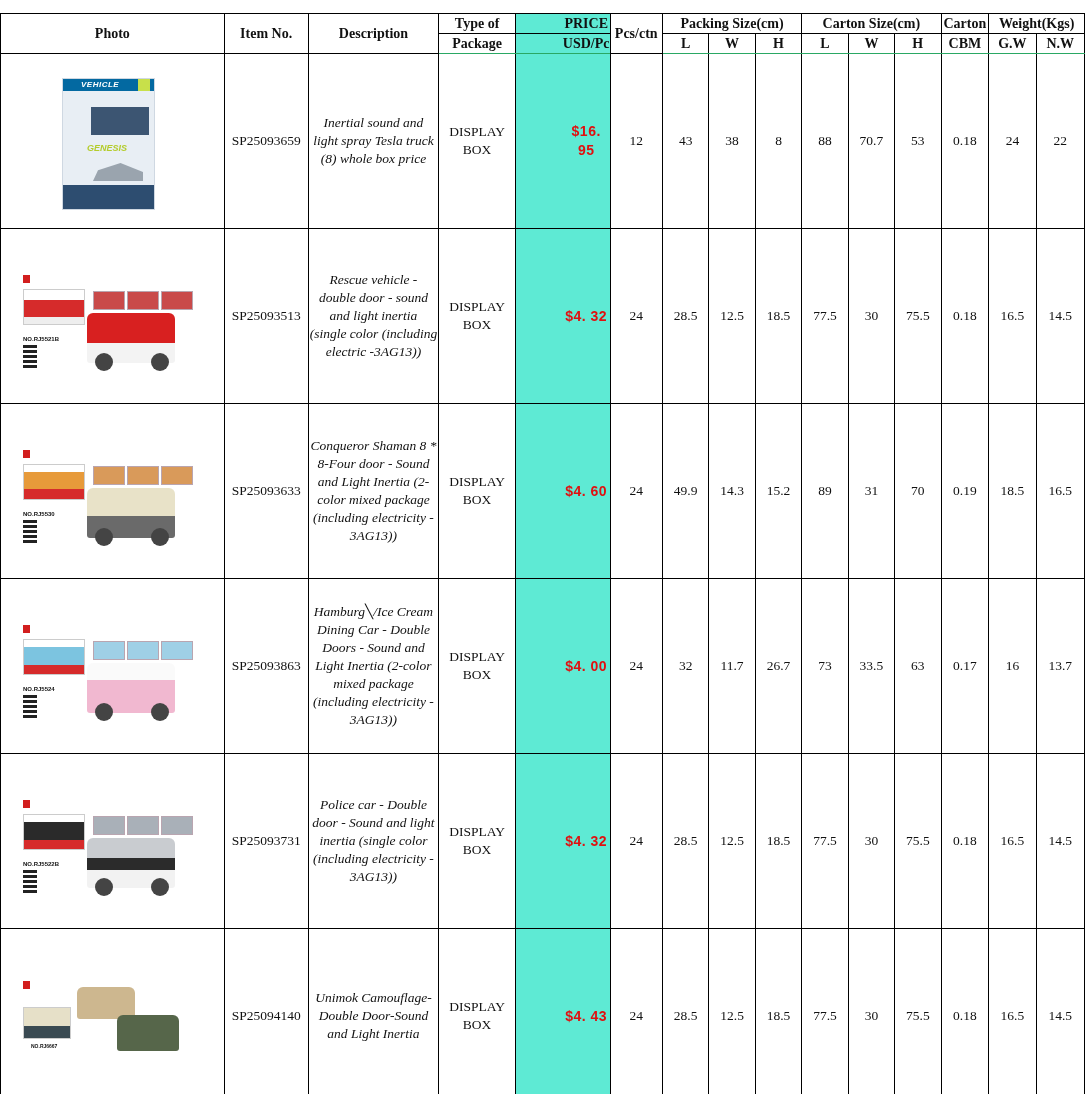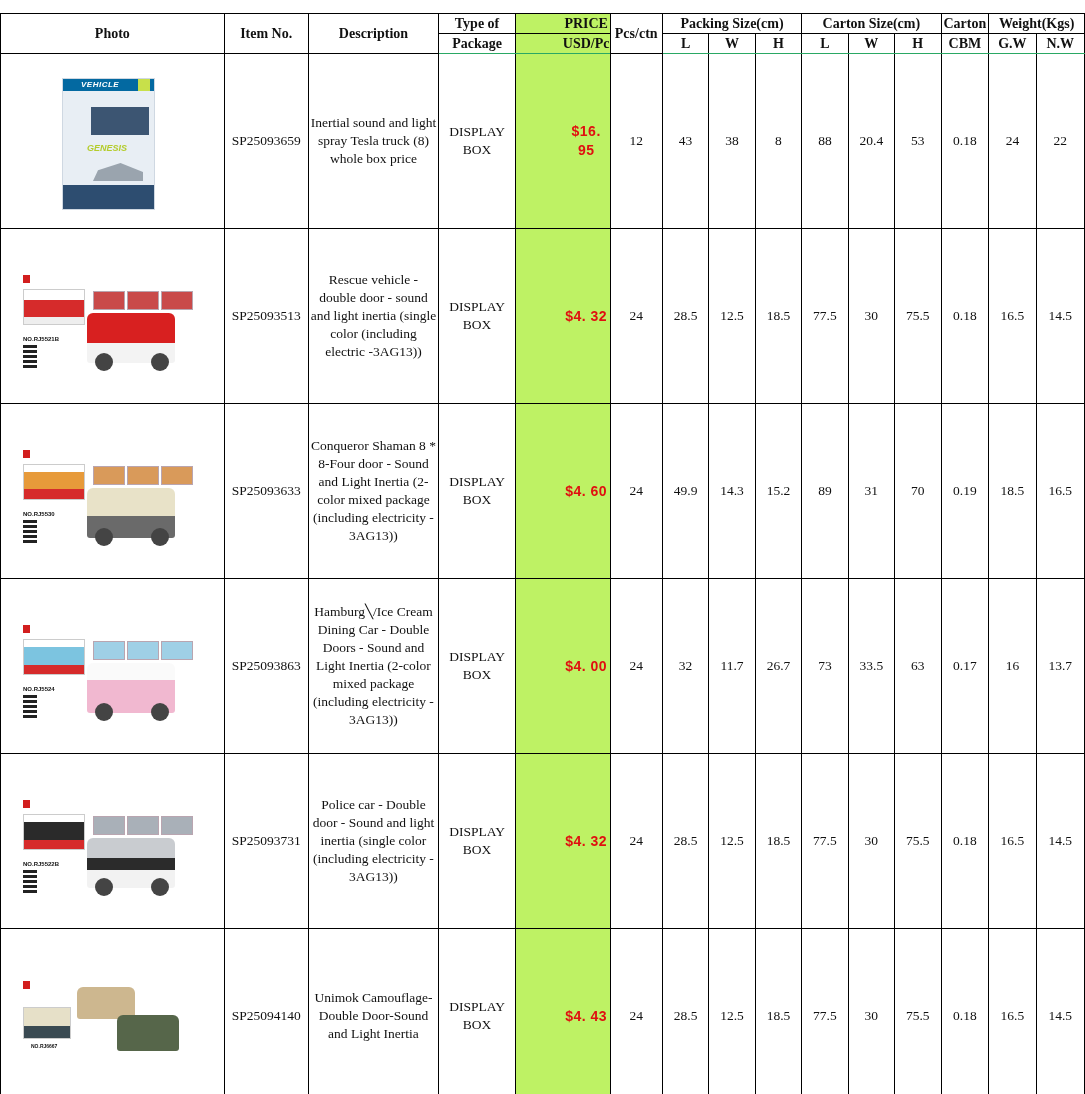--- a/index.html
+++ b/index.html
@@ -3,23 +3,23 @@
 <meta charset="utf-8">
 <style>
   html, body { margin:0; padding:0; background:#ffffff; }
   body { width:1085px; height:1094px; overflow:hidden; position:relative;
          font-family:"Liberation Serif", "DejaVu Serif", serif; color:#111; }
   table { border-collapse:collapse; table-layout:fixed; position:absolute; left:0; top:2px;margin-top:11px; }
   td, th { border:1px solid #000; padding:0; text-align:center; vertical-align:middle; overflow:hidden; }
   th { font-weight:bold; font-size:14px; height:19px; line-height:18px; }
   thead tr.h2 th { border-bottom:1.5px solid #2aa864;font-family:Liberation Serif, serif; }
   td { font-size:13.5px; line-height:18px; height:174px; }
-  .price { background:#bef264;padding-left:47px; }
+  .price { background:#5eead4;padding-left:47px; }
   .price-val { color:#e01010; font-weight:bold; font-family:"Liberation Sans","DejaVu Sans",sans-serif; font-size:14px; letter-spacing:0.5px; }
-  .desc { padding:0 1px; font-size:13.5px; line-height:18px; }
+  .desc { padding:0 1px; font-size:13.5px; line-height:18px;font-style:italic; }
   .photo { position:relative; }
   .thumb { position:absolute; }
   
   .box1 { left:61px; top:24px; width:91px; height:130px; background:#e8eef4; border:1px solid #cfd8e2; }
   .box1 .band { position:absolute; left:0; right:0; top:0; height:12px; background:#0369a1; }
   .box1 .band span { position:absolute; left:18px; top:0; color:#fff; font:bold italic 8px "Liberation Sans",sans-serif; line-height:12px; letter-spacing:0.5px; }
   .box1 .tag { position:absolute; right:4px; top:0; width:12px; height:12px; background:#c8e04a; }
   .box1 .tray { position:absolute; left:28px; top:28px; width:58px; height:28px; background:#3c5572; }
   .box1 .gen { position:absolute; left:24px; top:64px; color:#b4cc2c; font:bold italic 9px "Liberation Sans",sans-serif; }
   .box1 .truck { position:absolute; left:30px; top:84px; width:50px; height:18px; background:#9aa4ae; clip-path:polygon(0 100%,10% 40%,55% 0,100% 50%,100% 100%); }
@@ -101,21 +101,21 @@
       </td>
       <td>SP25093659</td>
       <td class="desc">Inertial sound and light spray Tesla truck (8) whole box price</td>
       <td><span>DISPLAY</span><br><span>BOX</span></td>
       <td class="price"><span class="price-val">$16. 95</span></td>
       <td>12</td>
       <td>43</td>
       <td>38</td>
       <td>8</td>
       <td>88</td>
-      <td>20.4</td>
+      <td>70.7</td>
       <td>53</td>
       <td>0.18</td>
       <td>24</td>
       <td>22</td>
     </tr>
 
     <tr>
       <td class="photo">
         <div class="thumb sheet">
           <div class="logo"></div>

